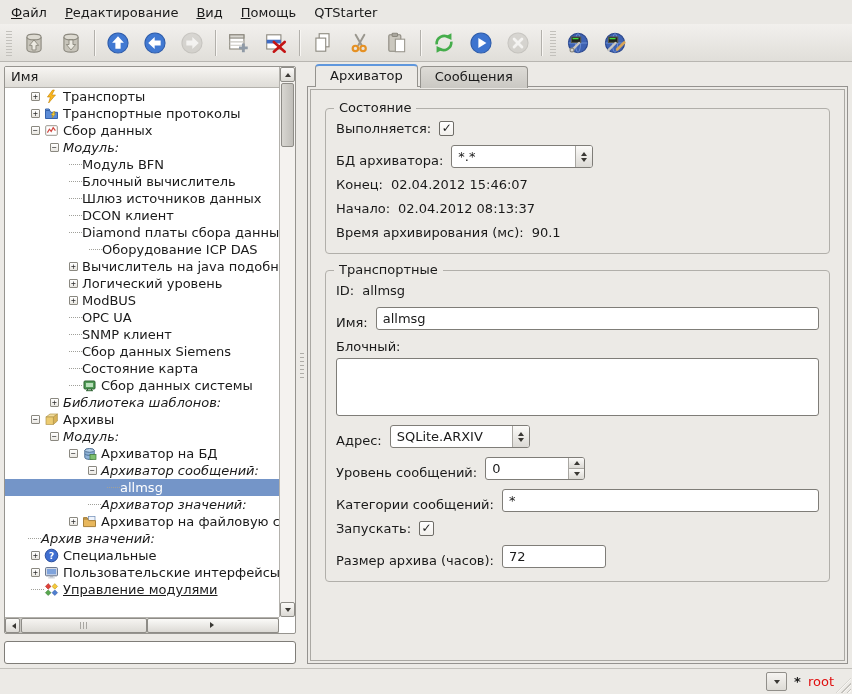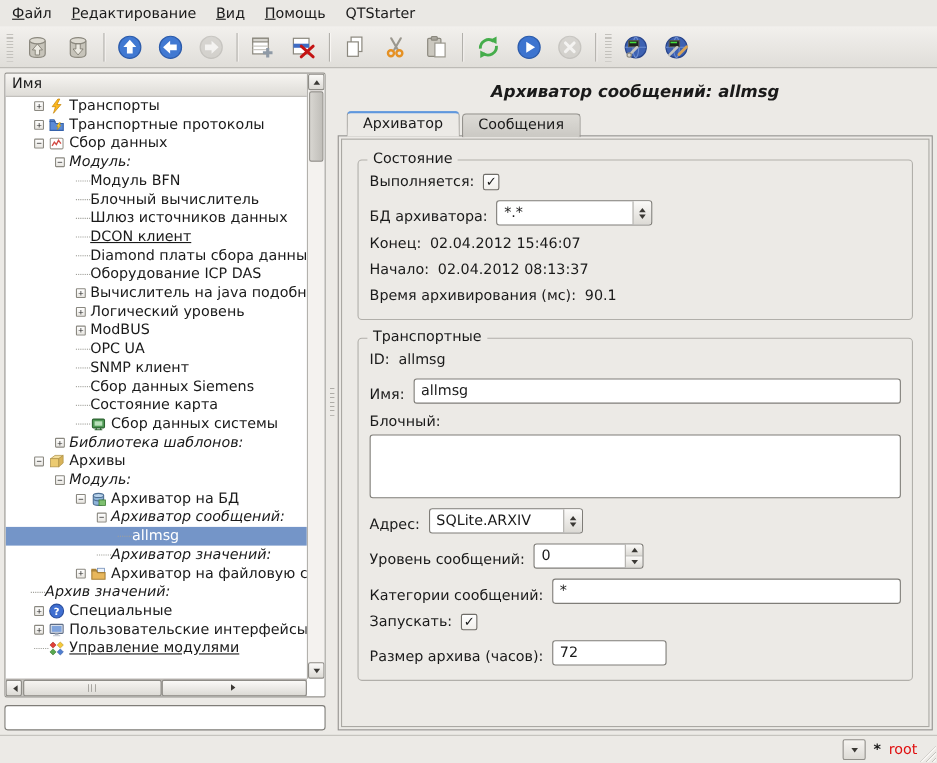--- a/index.html
+++ b/index.html
@@ -306,29 +306,29 @@
               <span class="tlbl">Модуль BFN</span>
             </div>
             <div class="trow" style="padding-left: 64px;">
               <span class="dash"></span>
               <span class="tlbl">Блочный вычислитель</span>
             </div>
             <div class="trow" style="padding-left: 64px;">
               <span class="dash"></span>
               <span class="tlbl">Шлюз источников данных</span>
             </div>
-            <div class="trow" style="padding-left: 64px; text-decoration: underline;">
+            <div class="trow" style="padding-left: 64px;">
               <span class="dash"></span>
               <span class="tlbl">DCON клиент</span>
             </div>
             <div class="trow" style="padding-left: 64px;">
               <span class="dash"></span>
               <span class="tlbl">Diamond платы сбора данных</span>
             </div>
-            <div class="trow" style="padding-left: 64px;">
+            <div class="trow" style="padding-left: 84px;">
               <span class="dash"></span>
               <span class="tlbl">Оборудование ICP DAS</span>
             </div>
             <div class="trow" style="padding-left: 64px;">
               <span class="exp">+</span>
               <span class="tlbl">Вычислитель на java подобном</span>
             </div>
             <div class="trow" style="padding-left: 64px;">
               <span class="exp">+</span>
               <span class="tlbl">Логический уровень</span>
@@ -479,21 +479,20 @@
         </div>
       </div>
       <input class="tinput" value="" style="">
     </div>
 
     <div class="splitter">
         <div class="sgrip"></div>
       </div>
 
     <div class="right">
-      <div class="panel-title">Архиватор сообщений: allmsg</div>
       <div class="tabs">
         <div class="tab active">Архиватор</div>
         <div class="tab">Сообщения</div>
       </div>
       <div class="tab-pane">
         <div class="viewport">
 
           <div class="groupbox">
             <span class="gb-title">Состояние</span>
             <div class="frow">

